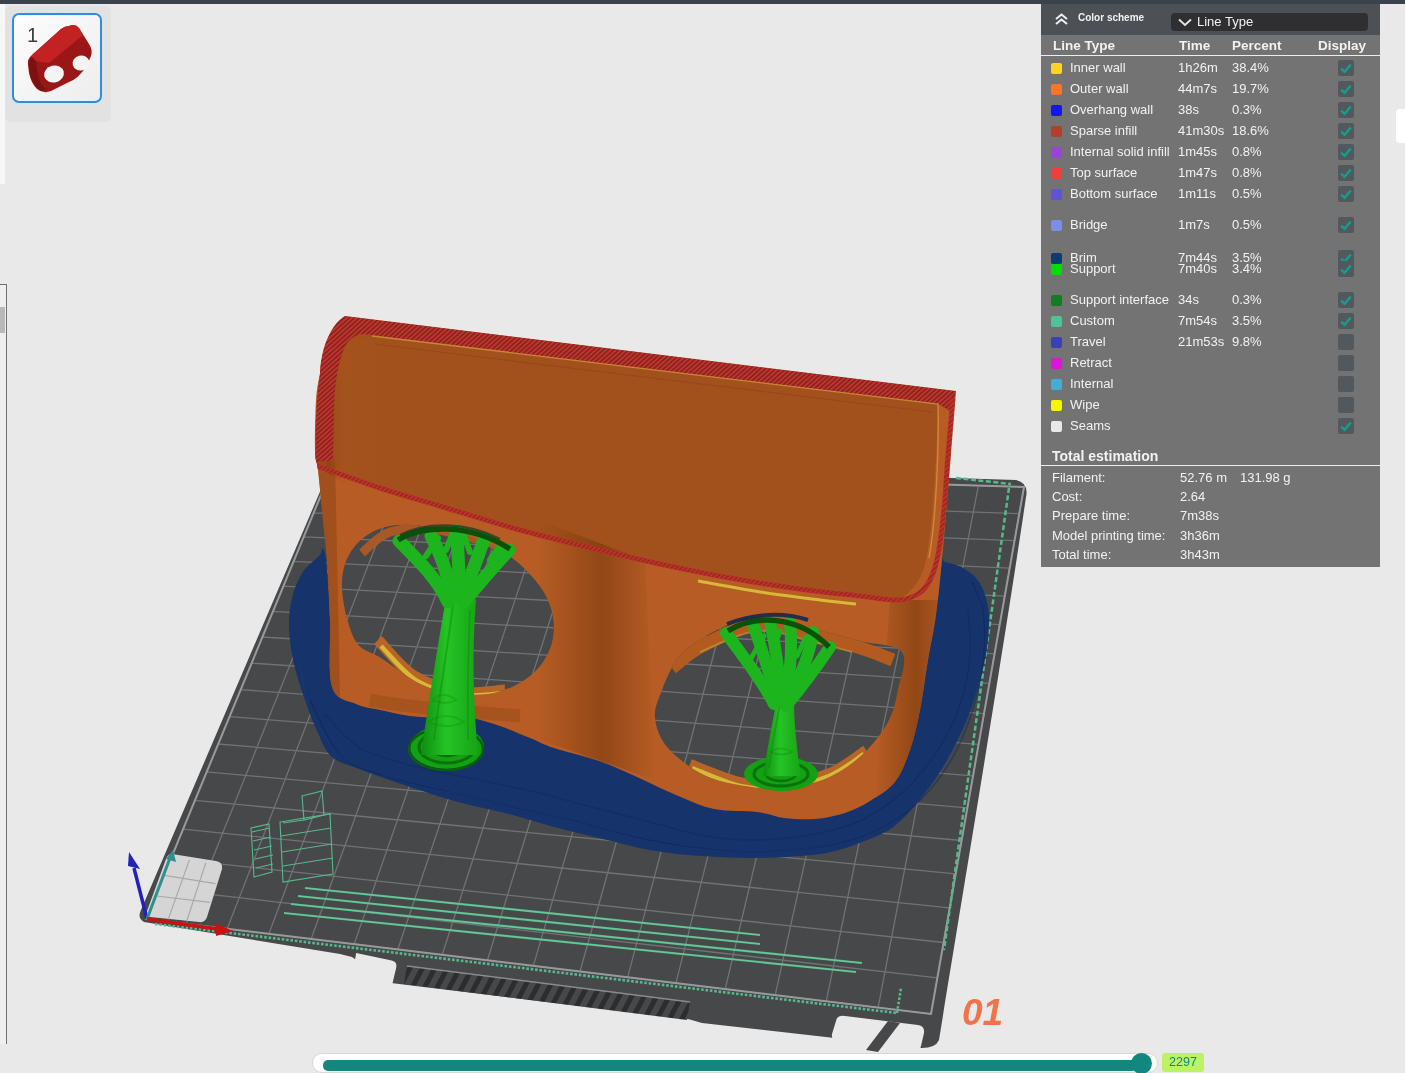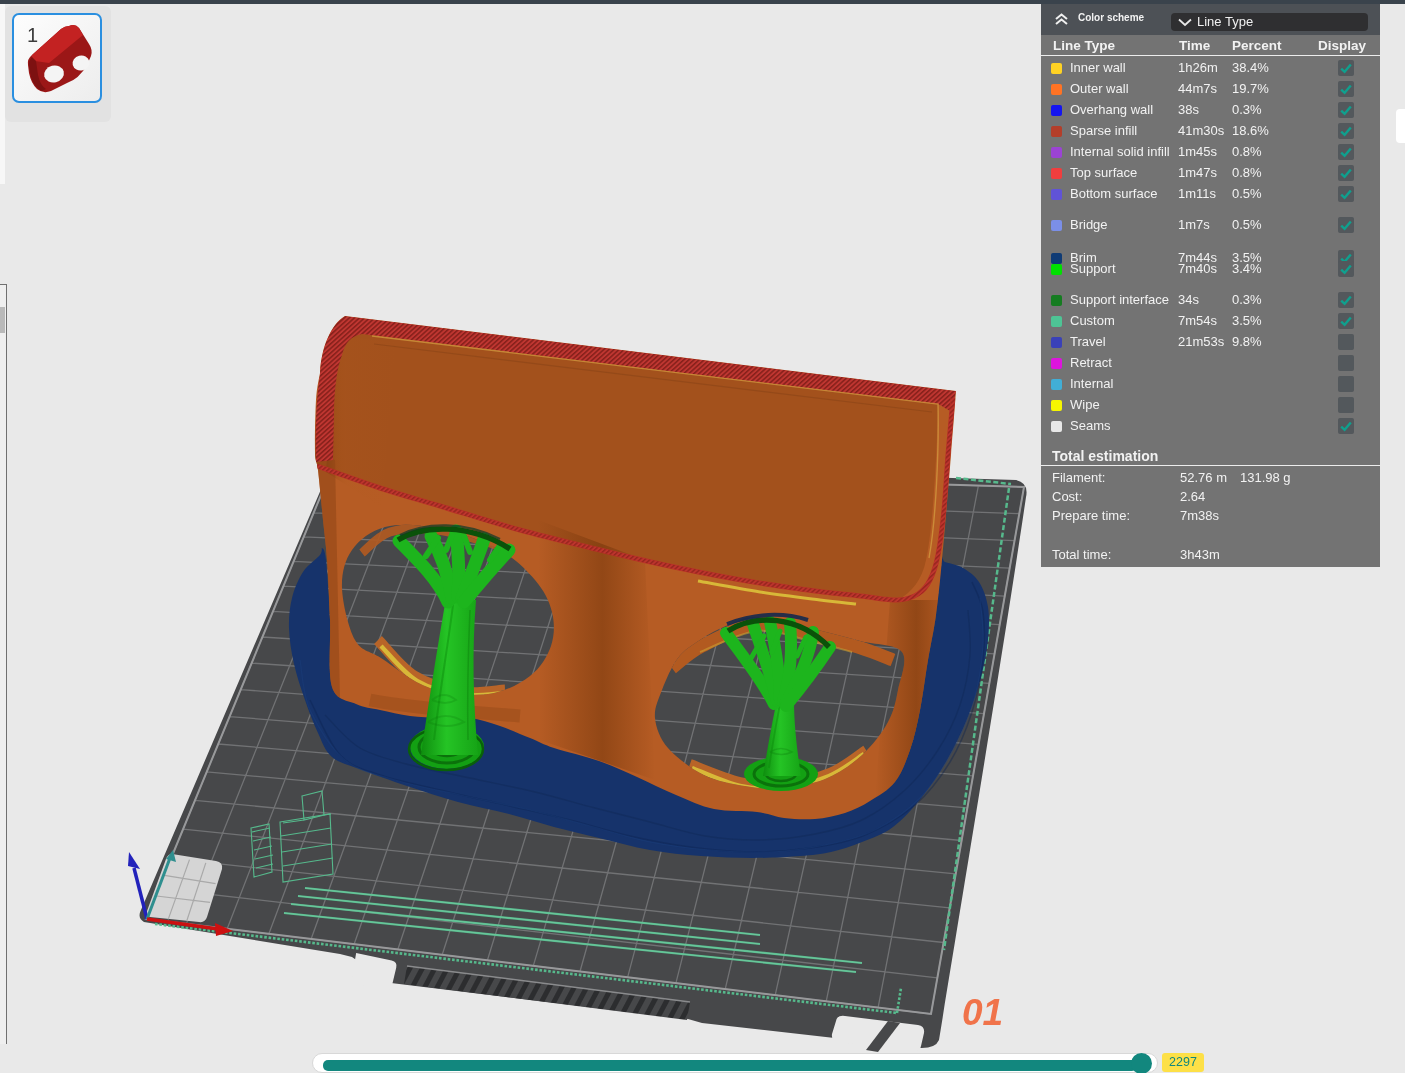--- a/index.html
+++ b/index.html
@@ -27,21 +27,21 @@
 .lrow .cbx{position:absolute;left:297px;top:2px;width:16px;height:16px;background:#53585c;border-radius:2px;text-align:center;line-height:11px}
 #testim{position:absolute;left:11px;top:448px;font-weight:bold;font-size:14px}
 .erow{position:absolute;left:0;width:339px;height:19px}
 .erow .ea{position:absolute;left:11px}
 .erow .eb{position:absolute;left:139px}
 .erow .ec{position:absolute;left:199px}
 #rhandle{position:absolute;left:1396px;top:109px;width:9px;height:34px;background:#fff;border-radius:4px 0 0 4px}
 #slider{position:absolute;left:312px;top:1053px;width:846px;height:20px;background:#fff;border:1px solid #d8d8d8;border-radius:10px}
 #sfill{position:absolute;left:10px;top:6px;width:814px;height:11px;background:#12877e;border-radius:5px}
 #sknob{position:absolute;left:818px;top:-1px;width:21px;height:21px;background:#12877e;border-radius:50%}
-#slabel{position:absolute;left:1162px;top:1053px;width:42px;height:19px;background:#fde047;border-radius:3px;color:#12877e;font-size:12.5px;text-align:center;line-height:19px}
+#slabel{position:absolute;left:1162px;top:1053px;width:42px;height:19px;background:#bef264;border-radius:3px;color:#12877e;font-size:12.5px;text-align:center;line-height:19px}
 </style></head><body>
 <div id="scene"><svg width="1405" height="1073" viewBox="0 0 1405 1073">
 <defs>
 <pattern id="redhatch" width="3.4" height="3.4" patternUnits="userSpaceOnUse" patternTransform="rotate(48)">
   <rect width="3.4" height="3.4" fill="#bf3631"></rect>
           <rect width="1.5" height="3.4" fill="#85201a"></rect>
 </pattern>
 <pattern id="bedhatch" width="11" height="30" patternUnits="userSpaceOnUse" patternTransform="rotate(28)">
   <rect width="11" height="30" fill="#47484a"></rect>
           <rect width="5" height="30" fill="#2c2d2f"></rect>
@@ -385,20 +385,25 @@
 <div class="erow" style="top:489.2px">
       <span class="ea">Cost:</span>
       <span class="eb">2.64</span>
       <span class="ec"></span>
     </div>
 <div class="erow" style="top:508.4px">
       <span class="ea">Prepare time:</span>
       <span class="eb">7m38s</span>
       <span class="ec"></span>
     </div>
+<div class="erow" style="top:527.6px">
+      <span class="ea">Model printing time:</span>
+      <span class="eb">3h36m</span>
+      <span class="ec"></span>
+    </div>
 <div class="erow" style="top:546.8px">
       <span class="ea">Total time:</span>
       <span class="eb">3h43m</span>
       <span class="ec"></span>
     </div>
 
 </div>
 <div id="rhandle"></div>
 <div id="slider">
     <div id="sfill"></div>

